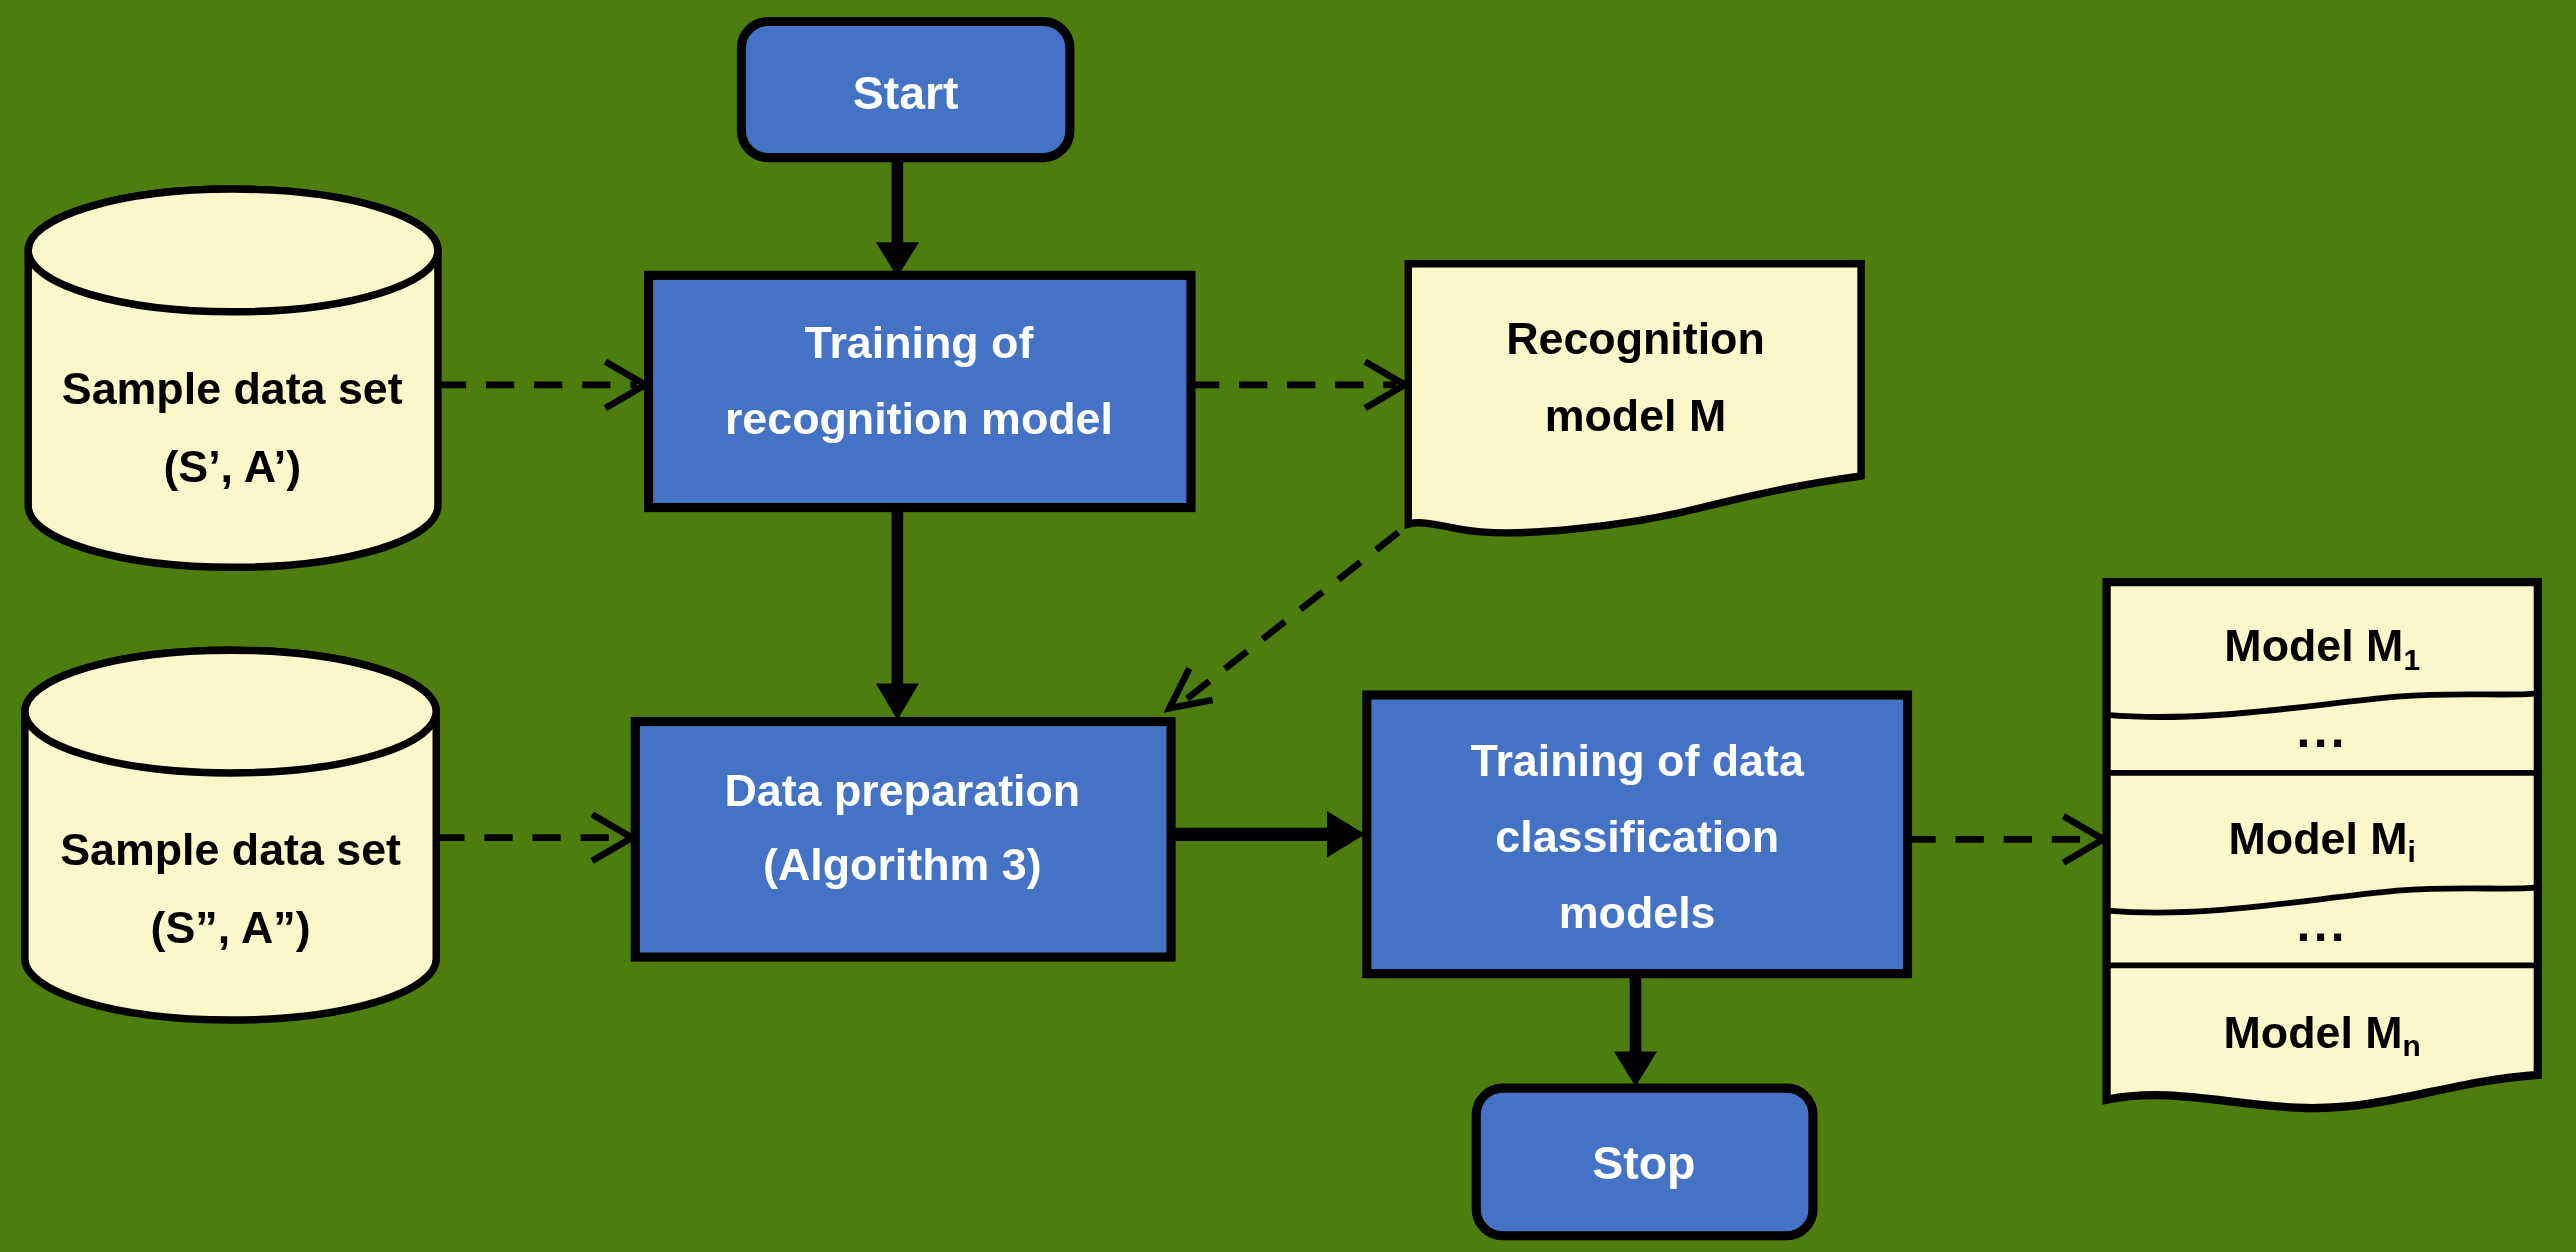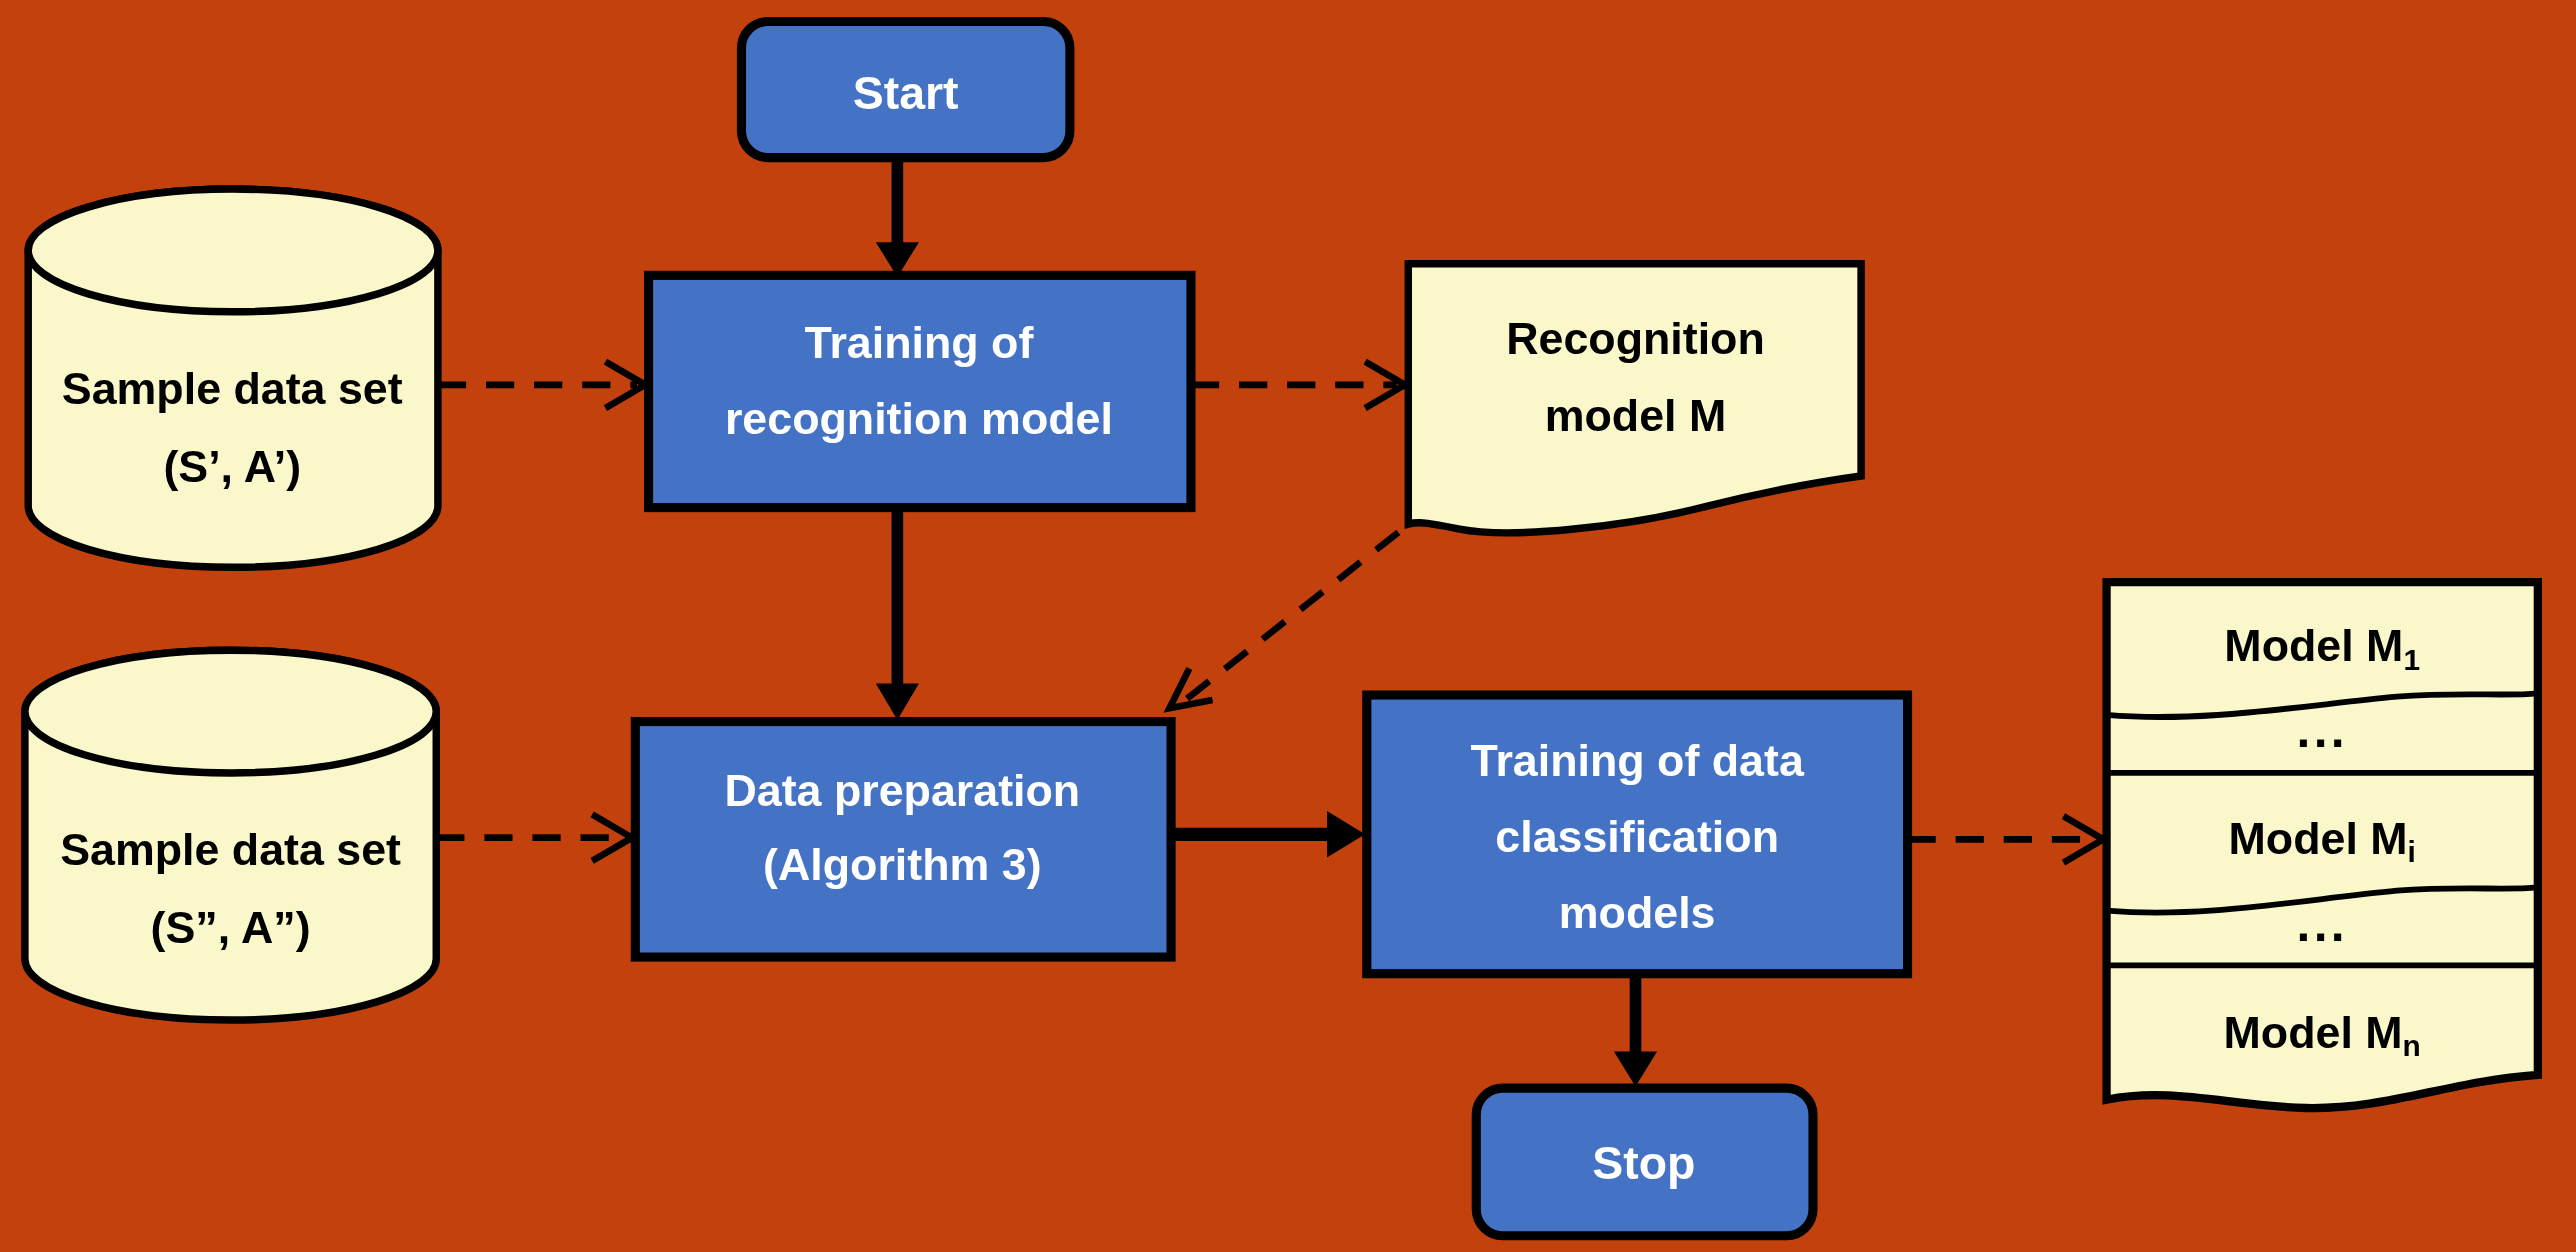--- a/index.html
+++ b/index.html
@@ -2,21 +2,21 @@
 <html style="font-size:13.3px"><head>
 <meta charset="utf-8">
 <style>
   html, body {
     margin: 0;
     padding: 0;
     background: #ffffff;
   }
   .diagram-wrap {
     width: 100%;
-    background: #c2410c;
+    background: #4d7c0f;
   }
   svg {
     display: block;
     width: 100%;
     height: auto;
   }
   text {
     font-family: "Liberation Sans", "DejaVu Sans", sans-serif;
     font-weight: 700;
     text-anchor: middle;

